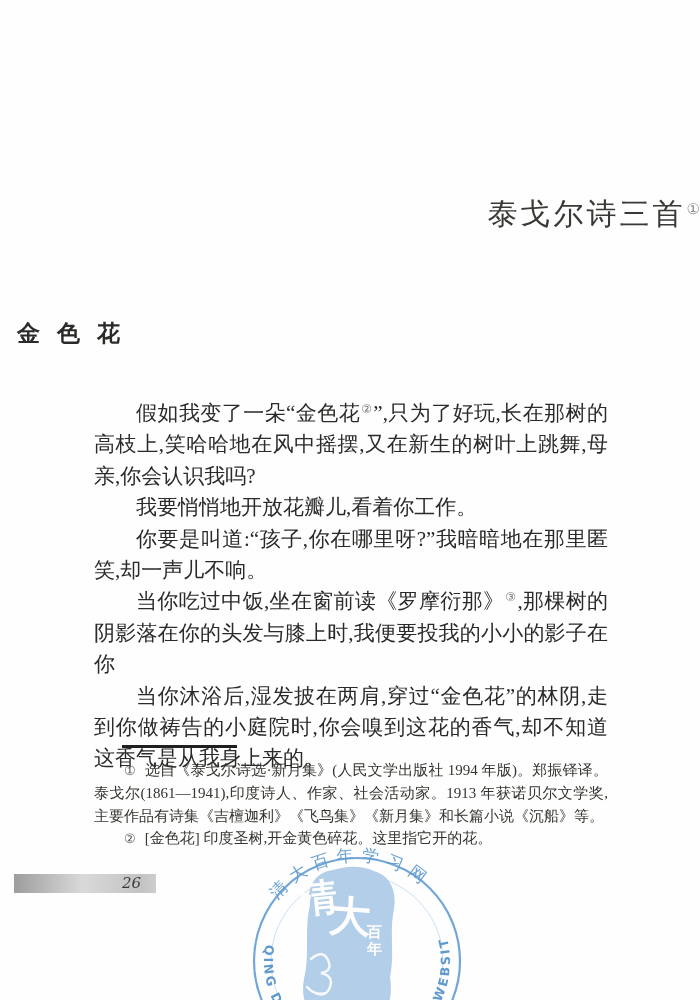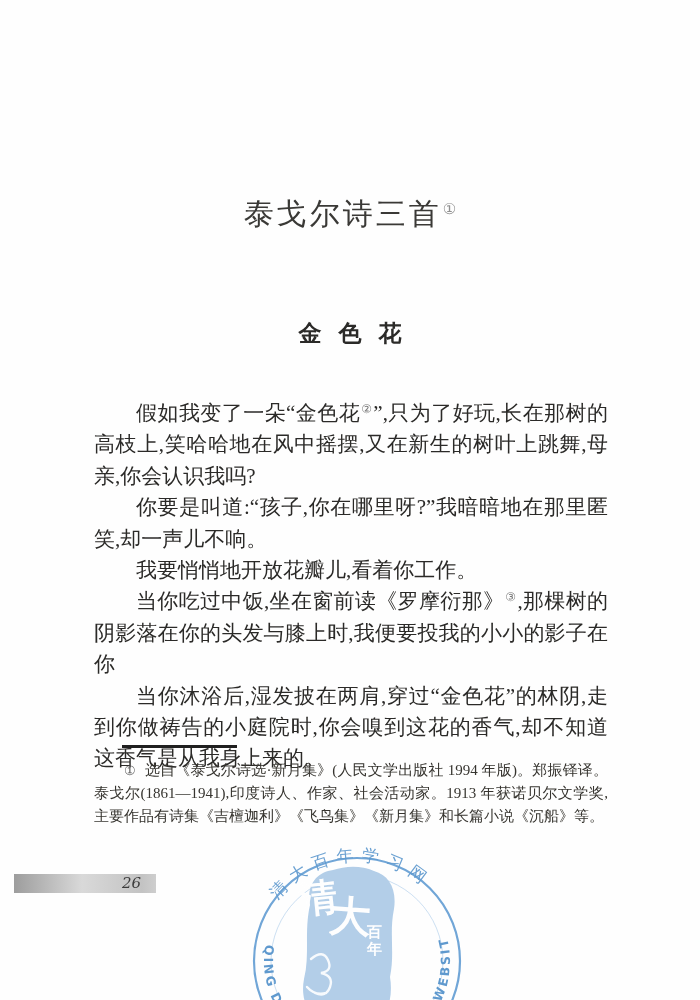--- a/index.html
+++ b/index.html
@@ -4,27 +4,27 @@
 <style>
   html,body { margin:0; padding:0; background:#ffffff; }
   .page {
     position:relative; width:700px; height:1000px; margin:0 auto;
     background:#fefefe; overflow:hidden;
     font-family:"Liberation Serif","DejaVu Serif",serif;
     color:#2b2a28;
   }
   .doc-title {
     position:absolute; top:194px; left:0; width:100%;
-    text-align:center; font-size:30px; letter-spacing:3px; color:#3a3936;
+    text-align:right; font-size:30px; letter-spacing:3px; color:#3a3936;
     white-space:nowrap;
   }
   .doc-title .title-ref { font-size:15px; color:#8f8f8f; vertical-align:10px; letter-spacing:0; margin-left:1px; }
   .section-title {
     position:absolute; top:318px; left:0; width:100%;
-    text-align:center; font-size:23px; font-weight:bold;
+    text-align:left; font-size:23px; font-weight:bold;
     letter-spacing:17px; text-indent:17px; color:#2b2a28; white-space:nowrap;
   }
   .body-text {
     position:absolute; left:94px; top:398px; width:514px;
     font-size:21px; line-height:31.4px;
     text-align:justify; color:#2b2a28;font-family:Liberation Serif, serif;
   }
   .body-text p { margin:0; text-indent:2em; }
   .fn-ref { font-size:12px; color:#787878; vertical-align:7px; margin:0 1px; line-height:0; }
   .fn-rule {
@@ -65,30 +65,31 @@
 <body>
 
 <div class="page">
 
   <div class="doc-title"><span>泰戈尔诗三首</span><sup class="title-ref">①</sup></div>
 
   <div class="section-title">金色花</div>
 
   <div class="body-text">
       <p>假如我变了一朵“金色花<sup class="fn-ref">②</sup>”,只为了好玩,长在那树的高枝上,笑哈哈地在风中摇摆,又在新生的树叶上跳舞,母亲,你会认识我吗?</p>
+      <p>我要悄悄地开放花瓣儿,看着你工作。</p>
       <p>你要是叫道:“孩子,你在哪里呀?”我暗暗地在那里匿笑,却一声儿不响。</p>
-      <p>我要悄悄地开放花瓣儿,看着你工作。</p>
       <p>当你吃过中饭,坐在窗前读《罗摩衍那》<sup class="fn-ref">③</sup>,那棵树的阴影落在你的头发与膝上时,我便要投我的小小的影子在你</p>
       <p>当你沐浴后,湿发披在两肩,穿过“金色花”的林阴,走到你做祷告的小庭院时,你会嗅到这花的香气,却不知道这香气是从我身上来的。</p>
     </div>
 
   <div class="fn-rule"></div>
 
   <div class="footnotes">
       <p><span class="fn-num">①</span>选自《泰戈尔诗选·新月集》(人民文学出版社 1994 年版)。郑振铎译。泰戈尔(1861—1941),印度诗人、作家、社会活动家。1913 年获诺贝尔文学奖,主要作品有诗集《吉檀迦利》《飞鸟集》《新月集》和长篇小说《沉船》等。</p>
+      <p><span class="fn-num">②</span>[金色花] 印度圣树,开金黄色碎花。这里指它开的花。</p>
     </div>
 
   <div class="pagebar">
     <span class="pagenum">26</span>
   </div>
 
   <svg class="seal" width="228" height="155" viewBox="0 0 228 155" xmlns="http://www.w3.org/2000/svg">
     <circle class="seal-ring" cx="114" cy="116" r="103"></circle>
     <circle class="seal-ring-inner" cx="114" cy="116" r="86"></circle>
 

